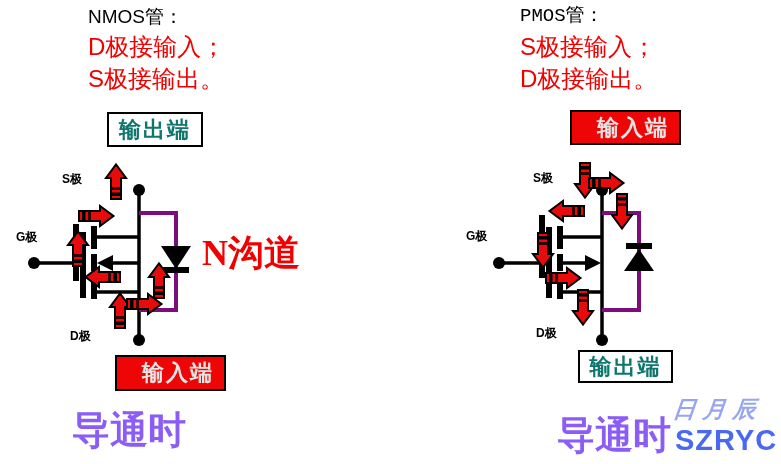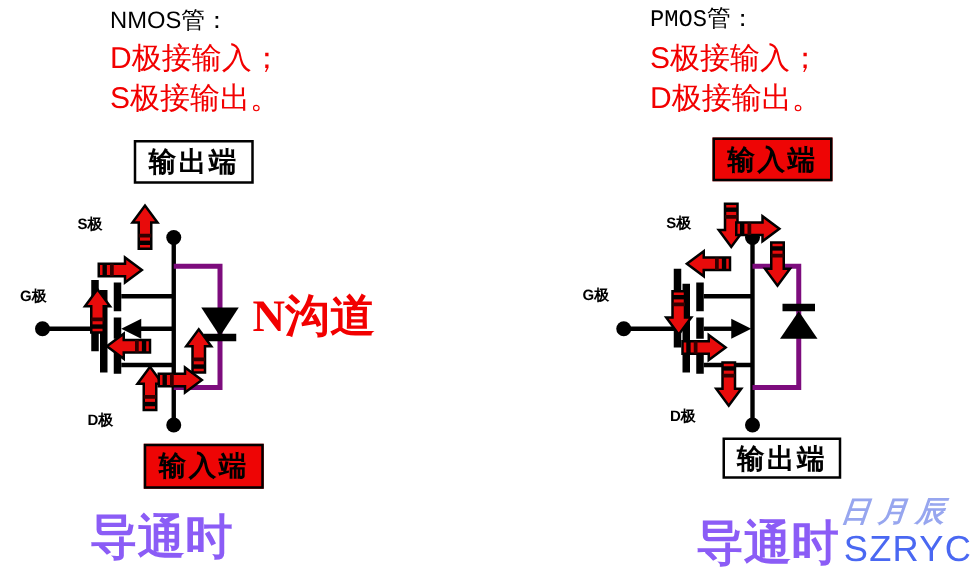--- a/index.html
+++ b/index.html
@@ -10,27 +10,27 @@
   .t{position:absolute;white-space:nowrap;line-height:1.15;}
   .title{font-size:19px;color:#000;}
   .rule{font-size:24px;color:#f20000;}
   .term{font-size:12px;font-weight:bold;color:#000;}
   .chan{font-size:36px;font-weight:bold;color:#f20000;font-family:"Liberation Serif",serif;}
   .state{font-size:38px;font-weight:bold;color:#8b5cf6;font-family:"Liberation Serif",serif;}
   .box{
     position:absolute;border:2px solid #000;display:flex;align-items:center;justify-content:center;
     font-size:22px;font-weight:bold;letter-spacing:2px;
   }
-  .box.white-red{background:#ffffff;color:#000000;}
-  .box.red-black{background:#ee0505;color:#000000;}
+  .box.white-red{background:#ffffff;color:#0f766e;}
+  .box.red-black{background:#ee0505;color:#e5e5e5;padding-left:15px;}
   .logo-cn{
     font-size:23px;color:#97a6ef;letter-spacing:7px;font-style:italic;font-weight:bold;
     font-family:"Liberation Serif",serif;transform:skewX(-6deg);
   }
-  .logo-en{font-size:29px;color:#4a68f2;font-weight:normal;letter-spacing:1px;}
+  .logo-en{font-size:29px;color:#4a68f2;font-weight:bold;letter-spacing:1px;}
   svg{position:absolute;overflow:visible;}
 </style>
 </head>
 <body>
 
 <div class="canvas">
 
   <div class="t title" style="left:88px;top:6px;">NMOS管：</div>
   <div class="t rule" style="left:88px;top:33px;">D极接输入；</div>
   <div class="t rule" style="left:88px;top:65px;">S极接输出。</div>

